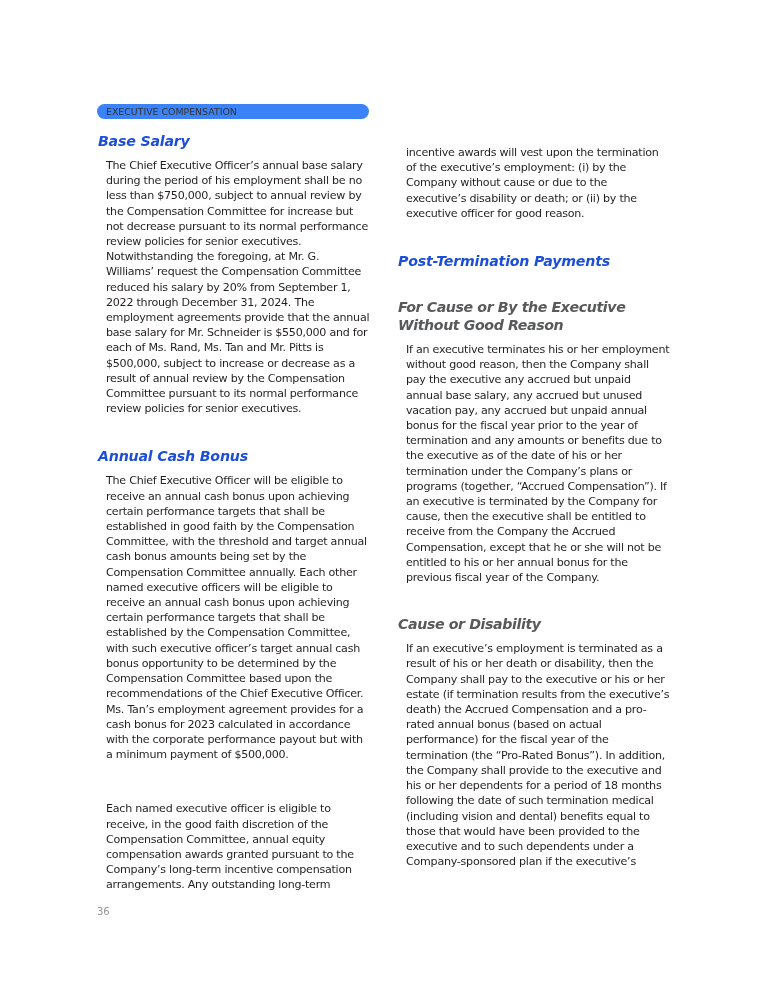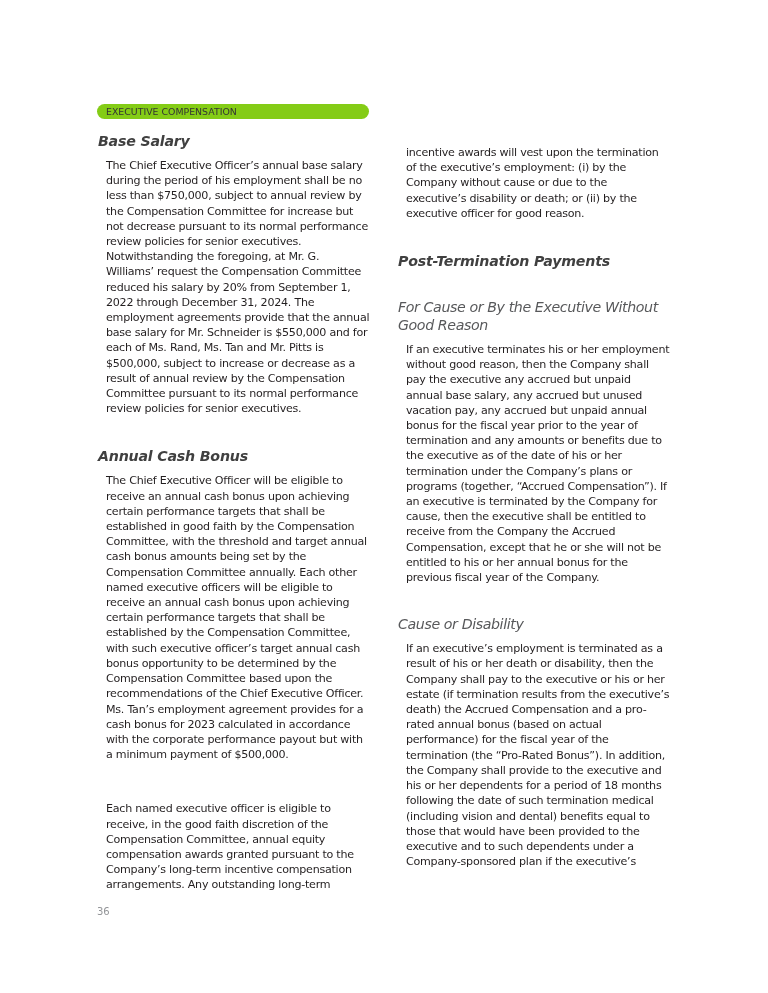--- a/index.html
+++ b/index.html
@@ -14,21 +14,21 @@
     overflow: hidden;
     font-family: "DejaVu Sans", "Liberation Sans", sans-serif;
     color: #231f20;
   }
   .section-bar {
     position: absolute;
     left: 97px;
     top: 104px;
     width: 272px;
     height: 15px;
-    background: #84cc16;
+    background: #3b82f6;
     border-radius: 8px;
     box-sizing: border-box;
     padding-left: 9px;
     font-family: "DejaVu Sans", sans-serif;
     font-size: 9.4px;
     line-height: 15px;
     color: #333333;
     letter-spacing: 0px;
     white-space: nowrap;
   }
@@ -39,27 +39,27 @@
   }
   .col.left { left: 98px; }
   .col.right { left: 398px; top: 137px; }
   .h2 {
     font-family: "DejaVu Sans", sans-serif;
     font-style: italic;
     font-weight: bold;
     font-size: 14.2px;
     line-height: 18px;
     margin: 0 0 6px 0;
-    color: #404040;
+    color: #1d4ed8;
     letter-spacing: -0.2px;
   }
   .h3 {
     font-family: "DejaVu Sans", sans-serif;
     font-style: italic;
-    font-weight: normal;
+    font-weight: bold;
     font-size: 14.2px;
     line-height: 18px;
     margin: 0 0 5px 0;
     color: #58595b;
     letter-spacing: -0.4px;
   }
   .p {
     font-family: "DejaVu Sans", sans-serif;
     font-size: 11.1px;
     line-height: 15.2px;

